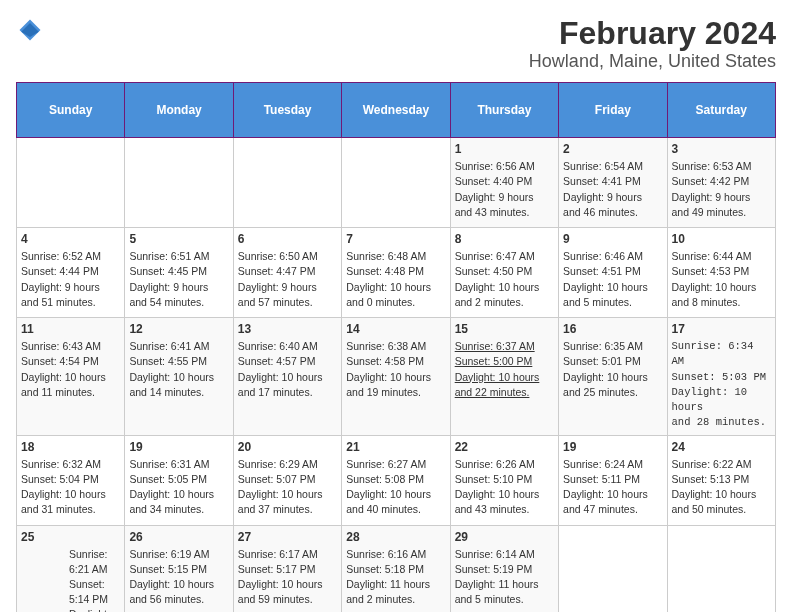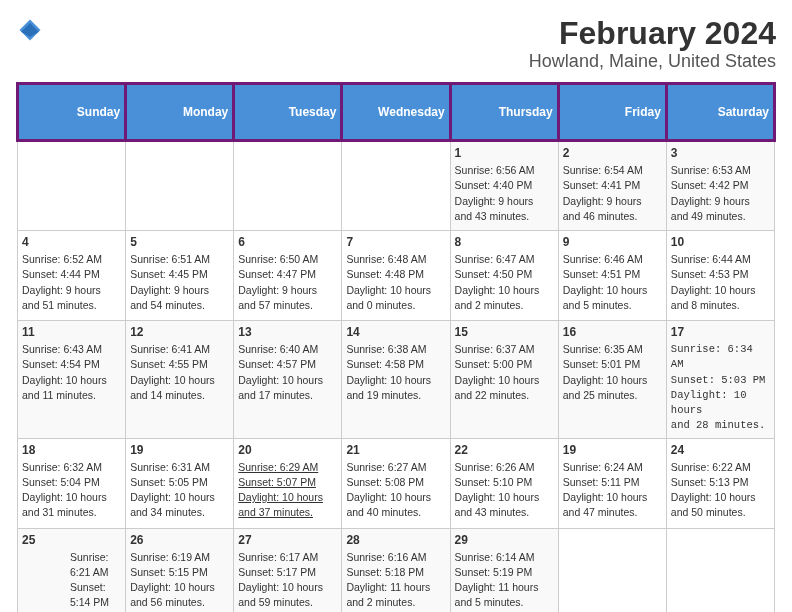--- a/index.html
+++ b/index.html
@@ -49,24 +49,24 @@
     }
     table {
       width: 100%;
       border-collapse: collapse;
       font-size: 11px;
     }
     thead th {
       background-color: #4a90d9;
       color: #fff;
       padding: 20px 4px;
-      text-align: right;
+      text-align: center;
       font-weight: bold;
       font-size: 12px;
-      border: 3px solid #701a75;
+      border: 1px solid #701a75;
     }
     tbody td {
       border: 1px solid #ccc;
       vertical-align: top;
       padding: 4px;
       width: 108px;
       height: 90px;
       background: #fff;
     }
     tbody tr:nth-child(odd) td {
@@ -219,21 +219,21 @@
         </td>
         <td>
           <span class="day-num">14</span>
           <div class="day-detail" style="white-space: pre-line;">Sunrise: 6:38 AM
 Sunset: 4:58 PM
 Daylight: 10 hours
 and 19 minutes.</div>
         </td>
         <td>
           <span class="day-num">15</span>
-          <div class="day-detail" style="white-space: pre-line;">Sunrise: 6:37 AM
+          <div class="day-detail" style="white-space: pre-line; text-decoration: underline;">Sunrise: 6:37 AM
 Sunset: 5:00 PM
 Daylight: 10 hours
 and 22 minutes.</div>
         </td>
         <td>
           <span class="day-num">16</span>
           <div class="day-detail" style="white-space: pre-line;">Sunrise: 6:35 AM
 Sunset: 5:01 PM
 Daylight: 10 hours
 and 25 minutes.</div>
@@ -256,21 +256,21 @@
         </td>
         <td>
           <span class="day-num">19</span>
           <div class="day-detail" style="white-space: pre-line;">Sunrise: 6:31 AM
 Sunset: 5:05 PM
 Daylight: 10 hours
 and 34 minutes.</div>
         </td>
         <td>
           <span class="day-num">20</span>
-          <div class="day-detail" style="white-space: pre-line; text-decoration: underline;">Sunrise: 6:29 AM
+          <div class="day-detail" style="white-space: pre-line;">Sunrise: 6:29 AM
 Sunset: 5:07 PM
 Daylight: 10 hours
 and 37 minutes.</div>
         </td>
         <td>
           <span class="day-num">21</span>
           <div class="day-detail" style="white-space: pre-line;">Sunrise: 6:27 AM
 Sunset: 5:08 PM
 Daylight: 10 hours
 and 40 minutes.</div>

